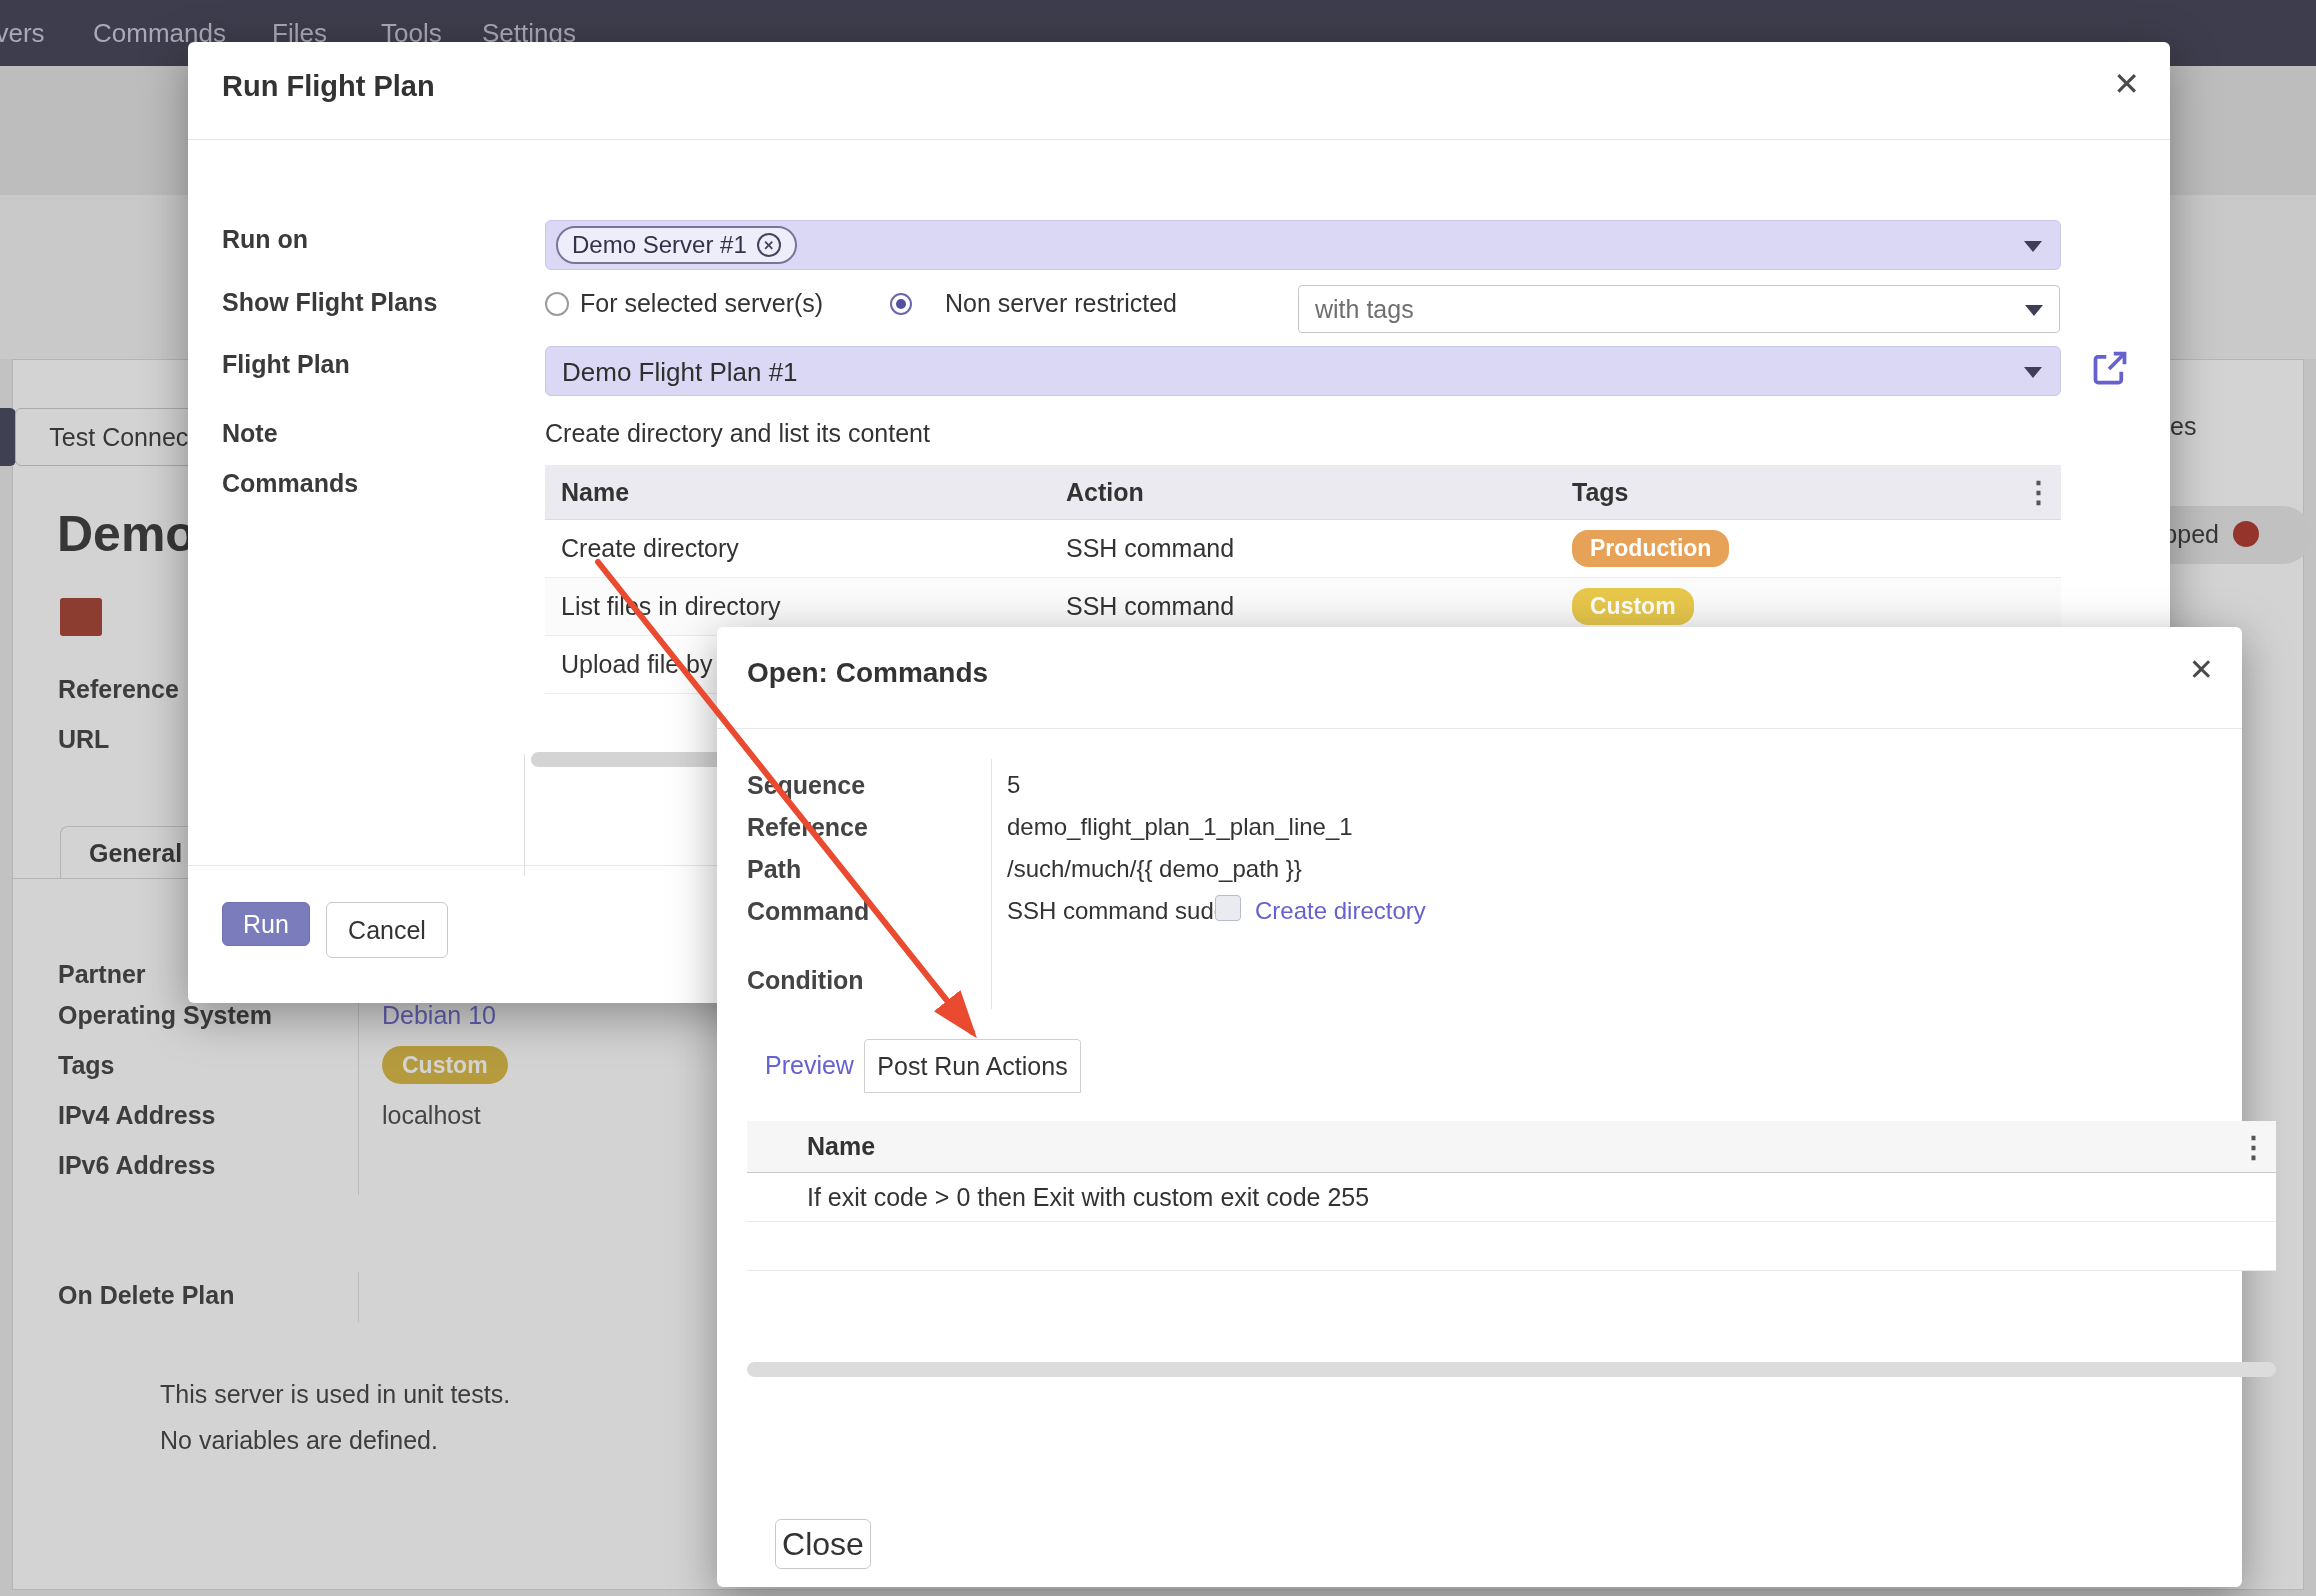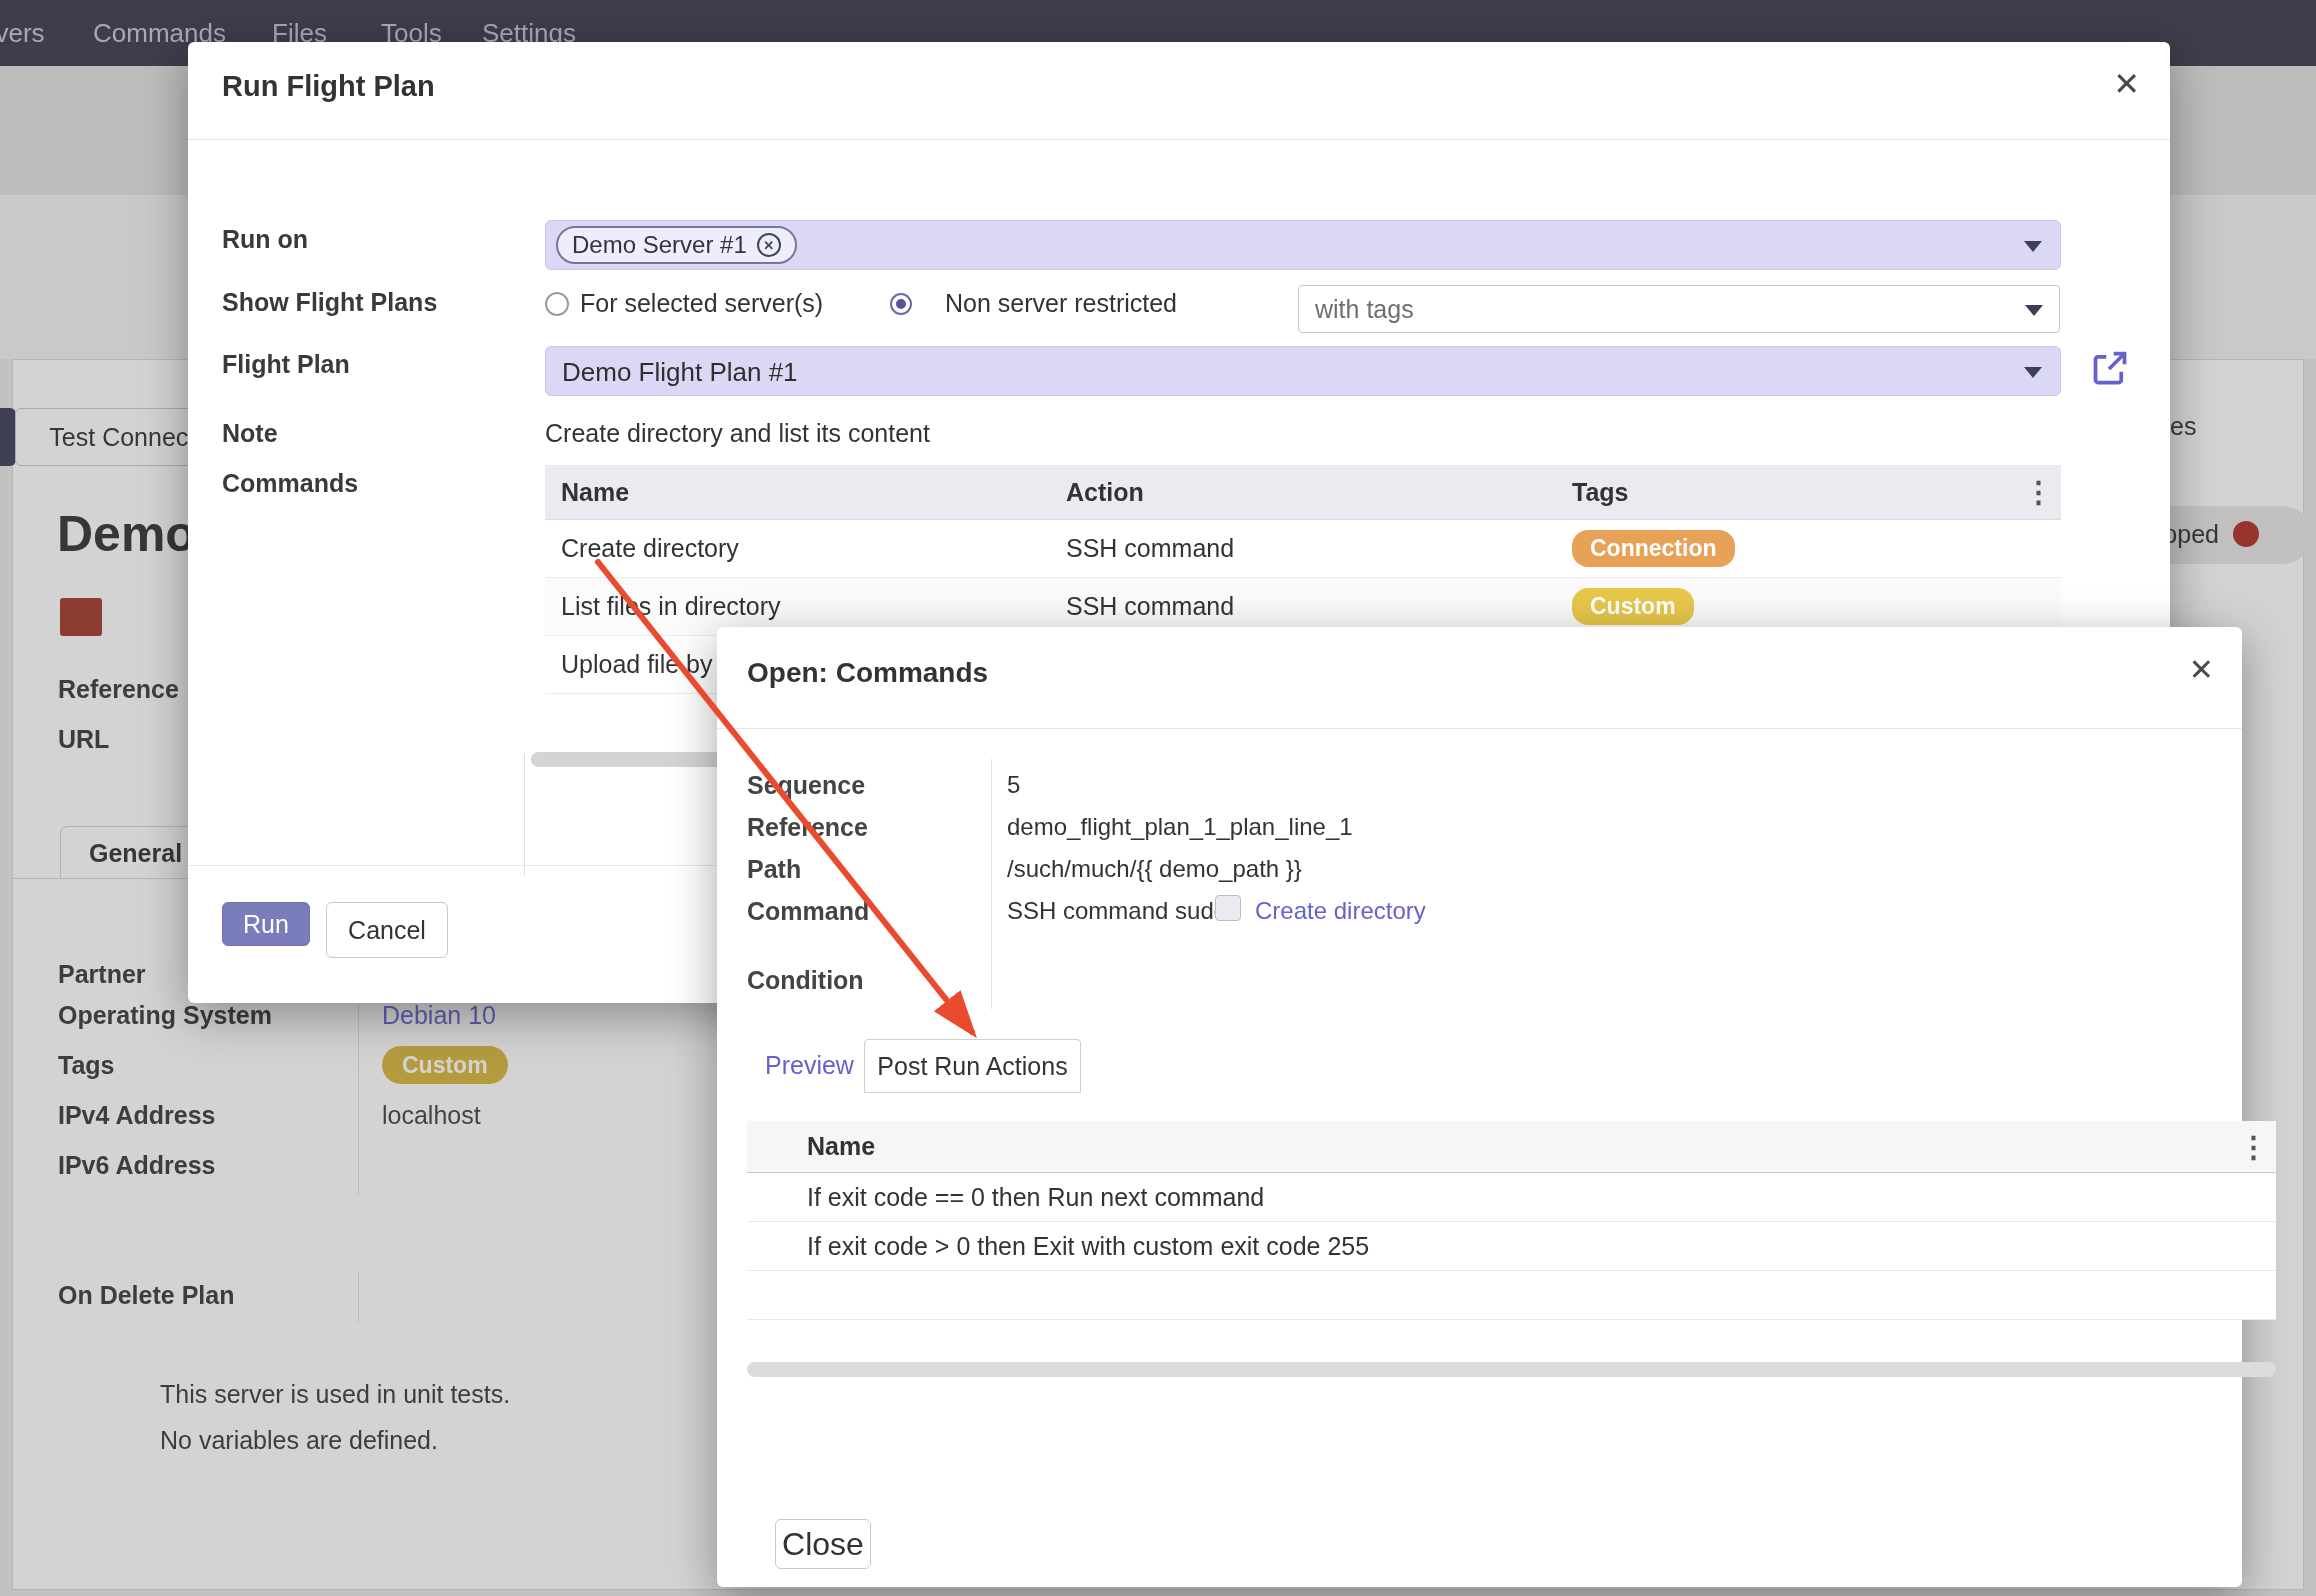--- a/index.html
+++ b/index.html
@@ -177,21 +177,21 @@
     <div class="cmd-table">
       <div class="cmd-head">
         <div class="cmd-cell">Name</div>
         <div class="cmd-cell">Action</div>
         <div class="cmd-cell">Tags</div>
         <span class="kebab">⋮</span>
       </div>
       <div class="cmd-row">
         <div class="cmd-cell">Create directory</div>
         <div class="cmd-cell">SSH command</div>
-        <div class="cmd-cell"><span class="badge-inline badge-production">Connection</span></div>
+        <div class="cmd-cell"><span class="badge-inline badge-production">Production</span></div>
       </div>
       <div class="cmd-row">
         <div class="cmd-cell">List files in directory</div>
         <div class="cmd-cell">SSH command</div>
         <div class="cmd-cell"><span class="badge-inline badge-custom">Custom</span></div>
       </div>
       <div class="cmd-row">
         <div class="cmd-cell">Upload file by</div>
         <div class="cmd-cell"></div>
         <div class="cmd-cell"></div>
@@ -228,24 +228,20 @@
     <div class="c-value link-text" style="left:538px;top:270px;color:#6561cf;">Create directory</div>
 
     <div class="abs" style="left:48px;top:424px;font-size:25px;color:#6561cf;cursor:pointer;">Preview</div>
     <div class="tab-box" style="left:147px;top:412px;width:217px;height:54px;border:1px solid #cfcfcf;border-radius:4px 4px 0 0;justify-content:center;font-size:25px;color:#333;cursor:pointer;">Post Run Actions</div>
 
     <div class="act-table">
       <div class="act-head">
         <div class="act-cell"></div>
         <div class="act-cell">Name</div>
         <span class="kebab">⋮</span>
-      </div>
-      <div class="act-row">
-        <div class="act-cell"></div>
-        <div class="act-cell">If exit code == 0 then Run next command</div>
       </div>
       <div class="act-row">
         <div class="act-cell"></div>
         <div class="act-cell">If exit code &gt; 0 then Exit with custom exit code 255</div>
       </div>
       <div class="act-row">
         <div class="act-cell"></div>
         <div class="act-cell"></div>
       </div>
     </div>

